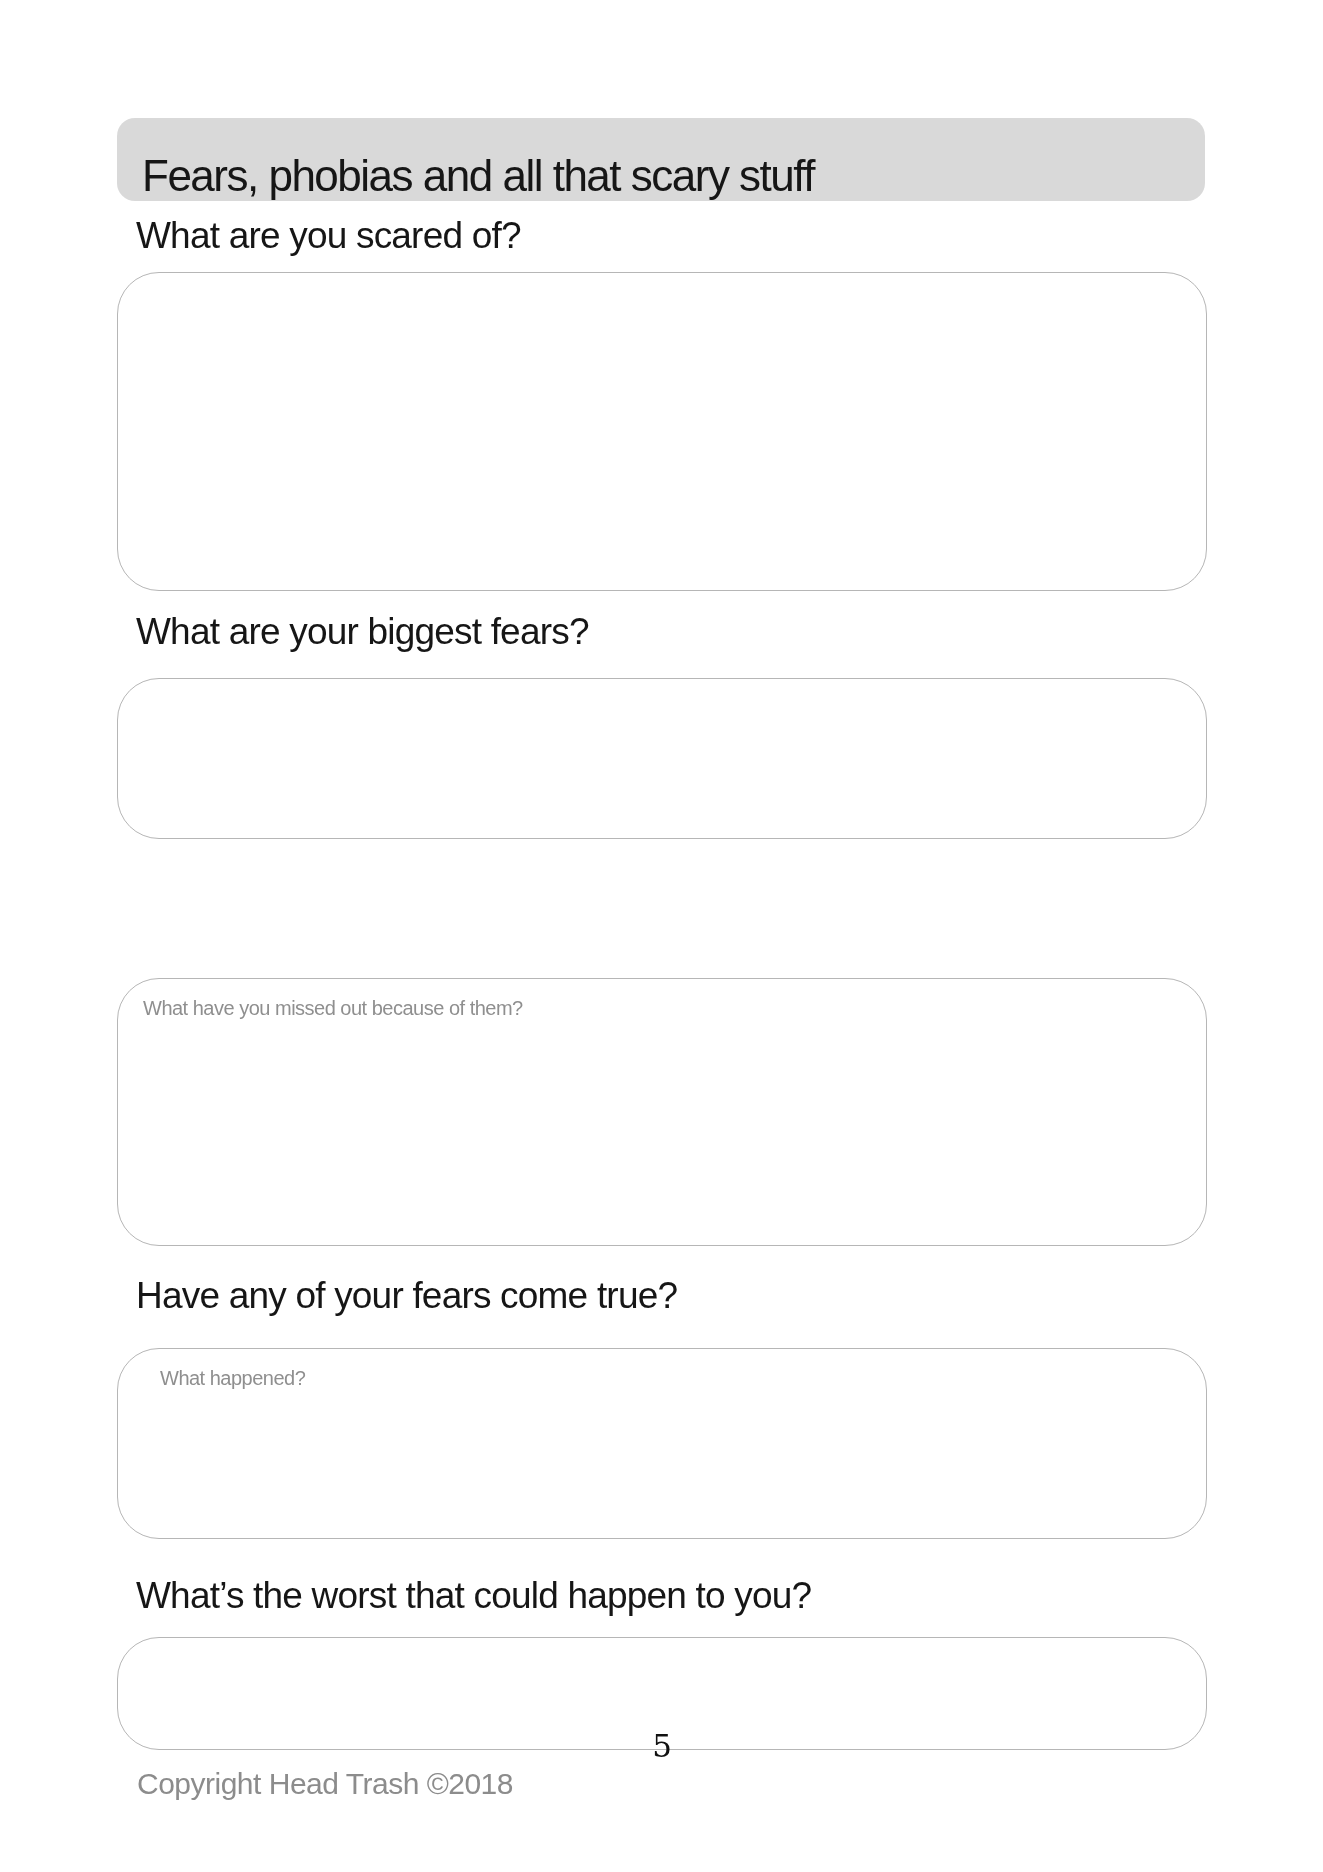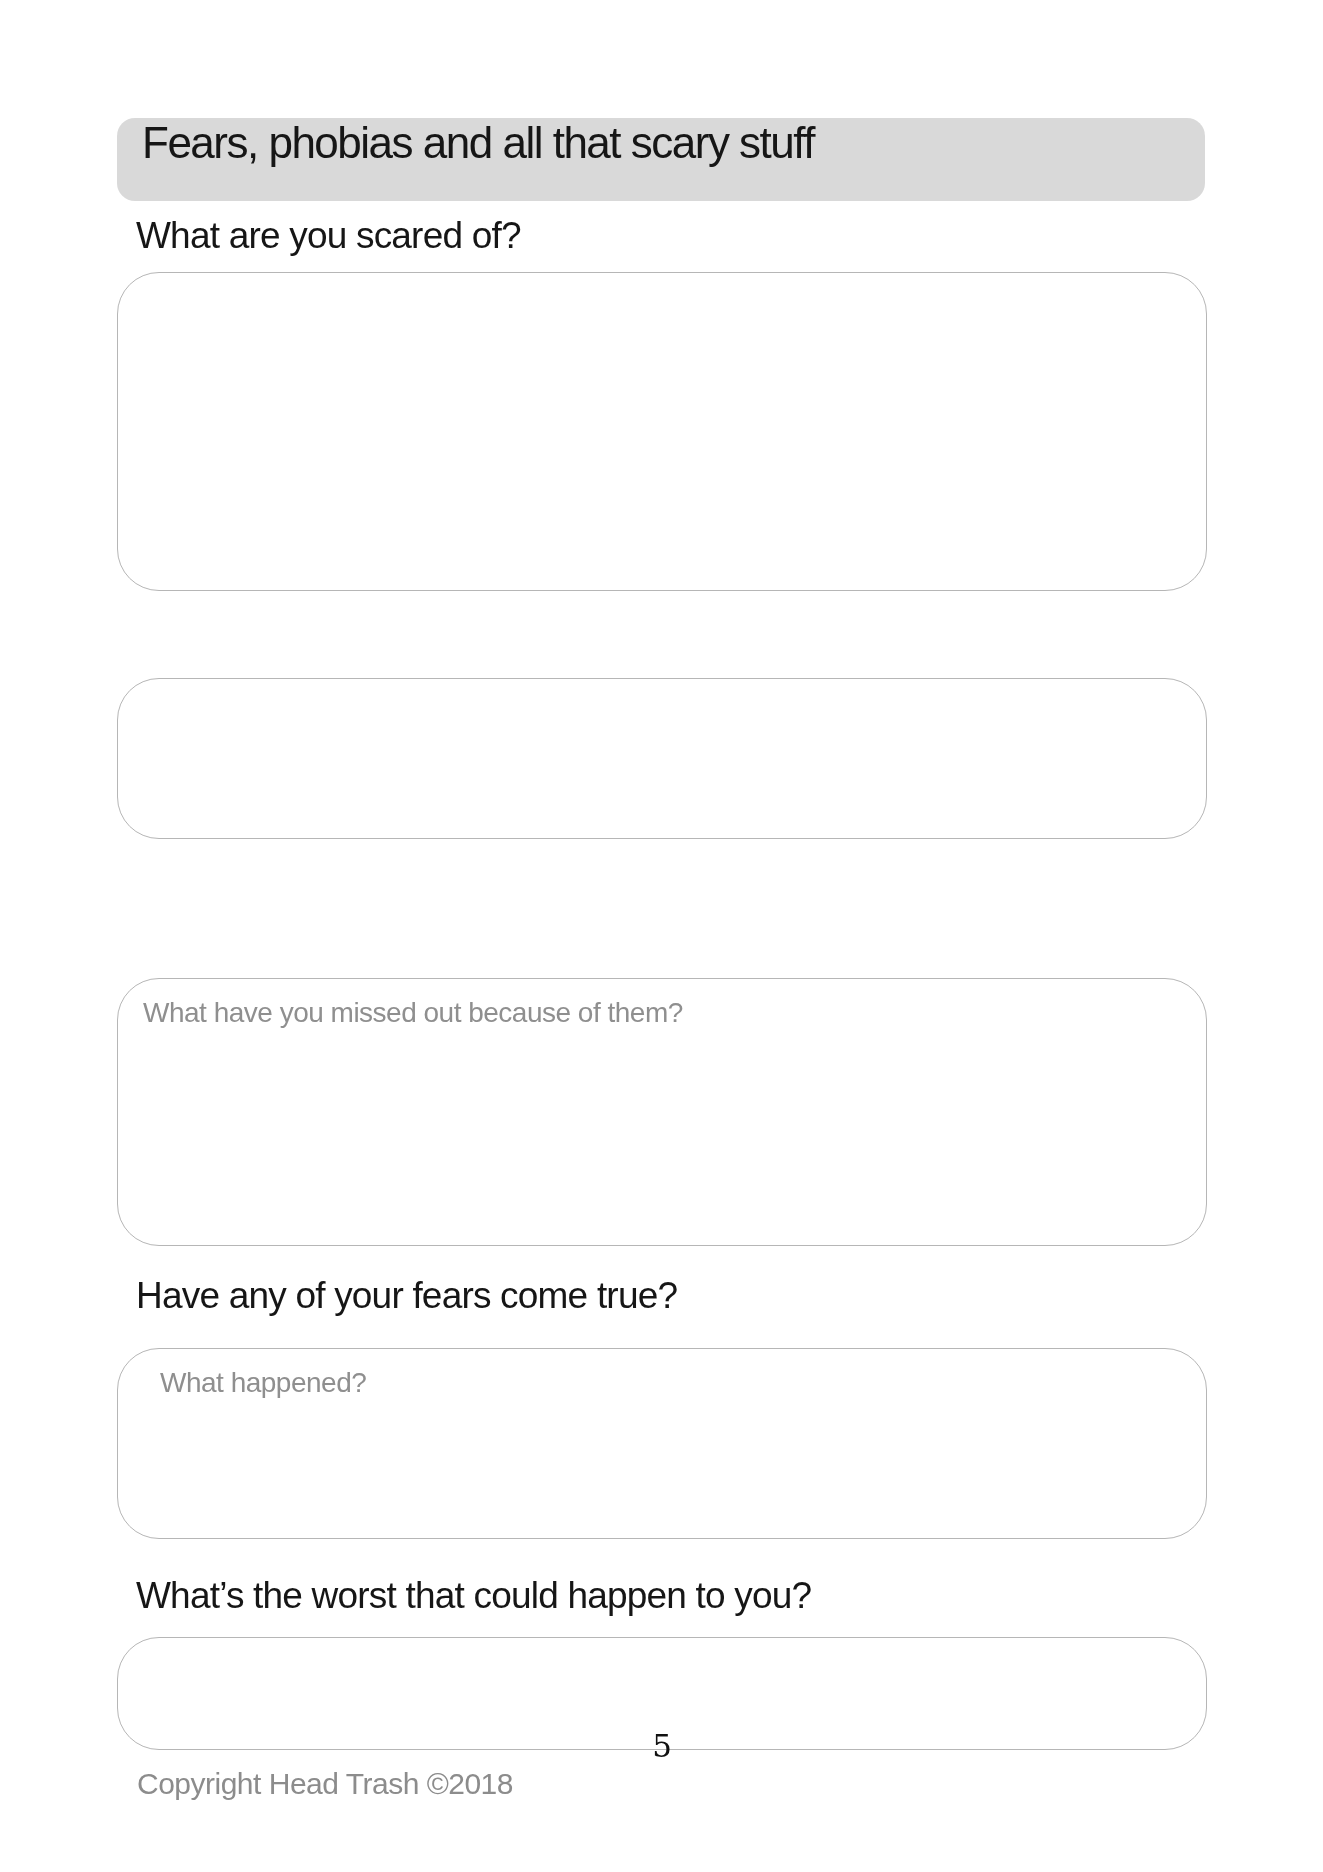--- a/index.html
+++ b/index.html
@@ -16,40 +16,40 @@
   .page{
     position:relative;
     width:1323px;height:1872px;
     background:var(--page-bg);
     overflow:hidden;
   }
   .title-bar{
     position:absolute;left:117px;top:118px;width:1088px;height:83px;
     background:var(--header-bg);
     border-radius:18px;
-    display:flex;align-items:flex-start;
+    display:flex;align-items:flex-end;
     padding-left:25px;
   }
   .title-bar .title-text{
     font-size:44px;letter-spacing:-1.5px;color:var(--text);
     white-space:nowrap;
   }
   .q-label{
     position:absolute;left:136px;
     font-size:37px;letter-spacing:-0.8px;color:var(--text);
     line-height:1.1;white-space:nowrap;text-align:right;
   }
   .answer-box{
     position:absolute;left:117px;width:1090px;
     background:#ffffff;
     border:1.5px solid var(--box-border);
     border-radius:42px;
     padding:18px 25px;
     font-family:"Liberation Sans", sans-serif;
-    font-size:28px;letter-spacing:-0.5px;color:#222;
+    font-size:20px;letter-spacing:-0.5px;color:#222;
     resize:none;outline:none;
     display:block;
   }
   .answer-box::placeholder{
     color:var(--placeholder);
     opacity:1;
   }
   #label-q1{top:216px;}
   #box-q1{top:272px;height:319px;}
   #label-q2{top:612px;}
@@ -79,20 +79,21 @@
 
 <div class="page">
 
   <div class="title-bar">
     <span class="title-text">Fears, phobias and all that scary stuff</span>
   </div>
 
   <div class="q-label" id="label-q1">What are you scared of?</div>
   <textarea class="answer-box" id="box-q1" placeholder="" style=""></textarea>
 
+  <div class="q-label" id="label-q2">What are your biggest fears?</div>
   <textarea class="answer-box" id="box-q2" placeholder="" style=""></textarea>
 
   <textarea class="answer-box" id="box-q3" placeholder="What have you missed out because of them?" style=""></textarea>
 
   <div class="q-label" id="label-q4">Have any of your fears come true?</div>
   <textarea class="answer-box" id="box-q4" placeholder="What happened?" style=""></textarea>
 
   <div class="q-label" id="label-q5">What’s the worst that could happen to you?</div>
   <textarea class="answer-box" id="box-q5" placeholder="" style=""></textarea>
 

